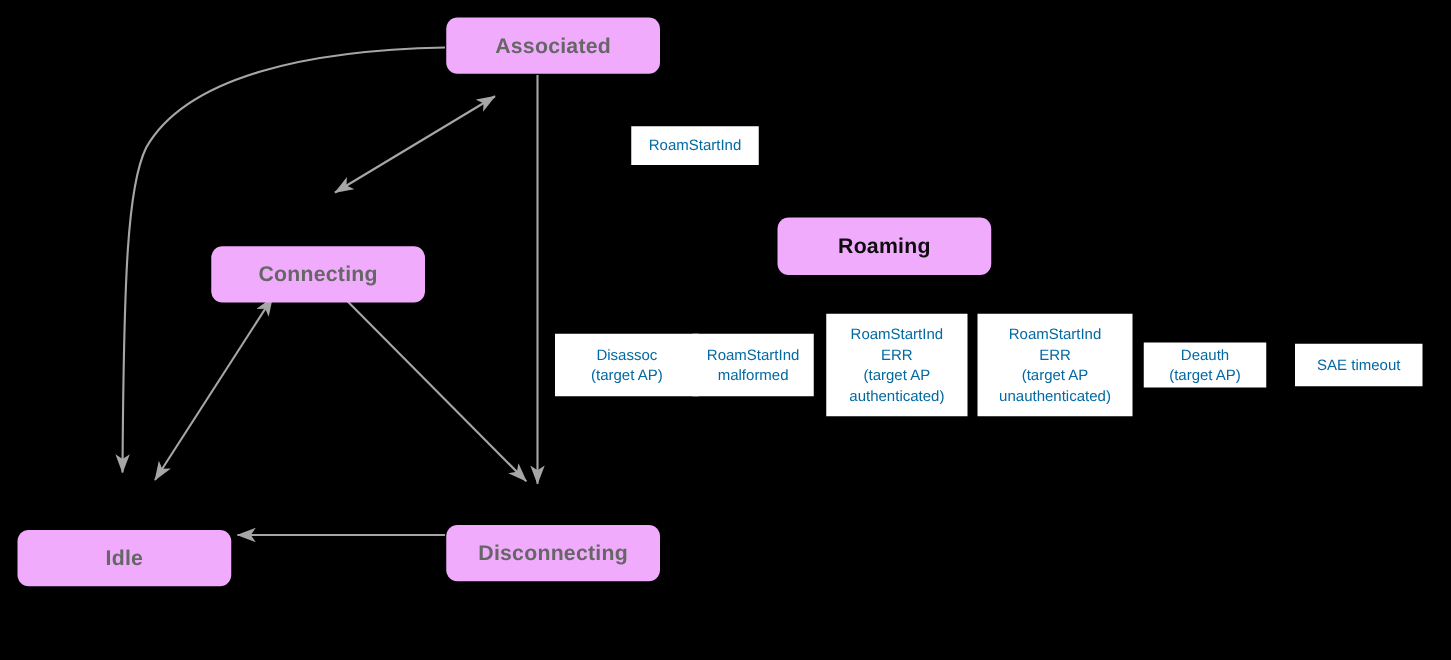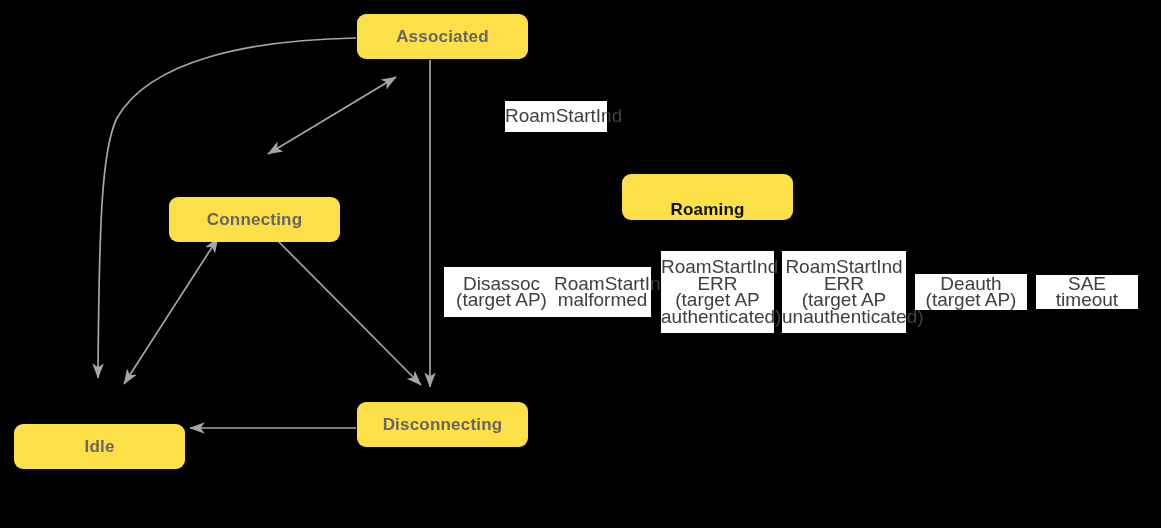--- a/index.html
+++ b/index.html
@@ -19,43 +19,43 @@
   #edges {
     position: absolute;
     left: 0;
     top: 0;
     width: 1161px;
     height: 528px;
     pointer-events: none;
   }
   .state-node {
     position: absolute;
-    background: #fde047;
+    background: #f0abfc;
     border-radius: 9px;
     display: flex;
     align-items: center;
     justify-content: center;
     font-weight: bold;
     font-size: 17px;
     color: #666666;
     letter-spacing: 0.2px;
     box-sizing: border-box;
   }
   .state-node.emphasis {
     color: #0d0d0d;
   }
   .label-box {
     position: absolute;
     background: #ffffff;
-    color: #404040;
+    color: #0369a1;
     display: flex;
     align-items: center;
     justify-content: center;
     text-align: center;
-    font-size: 19px;
+    font-size: 12px;
     line-height: 16.5px;
     box-sizing: border-box;
   }
   .label-box span {
     display: block;
     width: 100%;
     white-space: pre-line;
   }
 </style>
 </head>
@@ -87,29 +87,29 @@
   </svg>
 
   <div class="state-node" style="left:357px; top:14px; width:171px; height:45px;">
     <span>Associated</span>
   </div>
 
   <div class="state-node" style="left:169px; top:197px; width:171px; height:45px;">
     <span>Connecting</span>
   </div>
 
-  <div class="state-node emphasis" style="left:622px; top:174px; width:171px; height:46px;align-items:flex-end;">
+  <div class="state-node emphasis" style="left:622px; top:174px; width:171px; height:46px;">
     <span>Roaming</span>
   </div>
 
   <div class="state-node" style="left:14px; top:424px; width:171px; height:45px;">
     <span>Idle</span>
   </div>
 
-  <div class="state-node" style="left:357px; top:402px; width:171px; height:45px;">
+  <div class="state-node" style="left:357px; top:420px; width:171px; height:45px;">
     <span>Disconnecting</span>
   </div>
 
   <div class="label-box" style="left:505px; top:101px; width:102px; height:31px;">
     <span>RoamStartInd</span>
   </div>
 
 
   <div class="label-box" style="left:444px; top:267px; width:115px; height:50px;">
     <span>Disassoc
@@ -128,21 +128,21 @@
 authenticated)</span>
   </div>
 
   <div class="label-box" style="left:782px; top:251px; width:124px; height:82px;">
     <span>RoamStartInd
 ERR
 (target AP
 unauthenticated)</span>
   </div>
 
-  <div class="label-box" style="left:915px; top:274px; width:112px; height:36px;">
+  <div class="label-box" style="left:915px; top:274px; width:98px; height:36px;">
     <span>Deauth
 (target AP)</span>
   </div>
 
   <div class="label-box" style="left:1036px; top:275px; width:102px; height:34px;">
     <span>SAE timeout</span>
   </div>
 
 </div>
 

